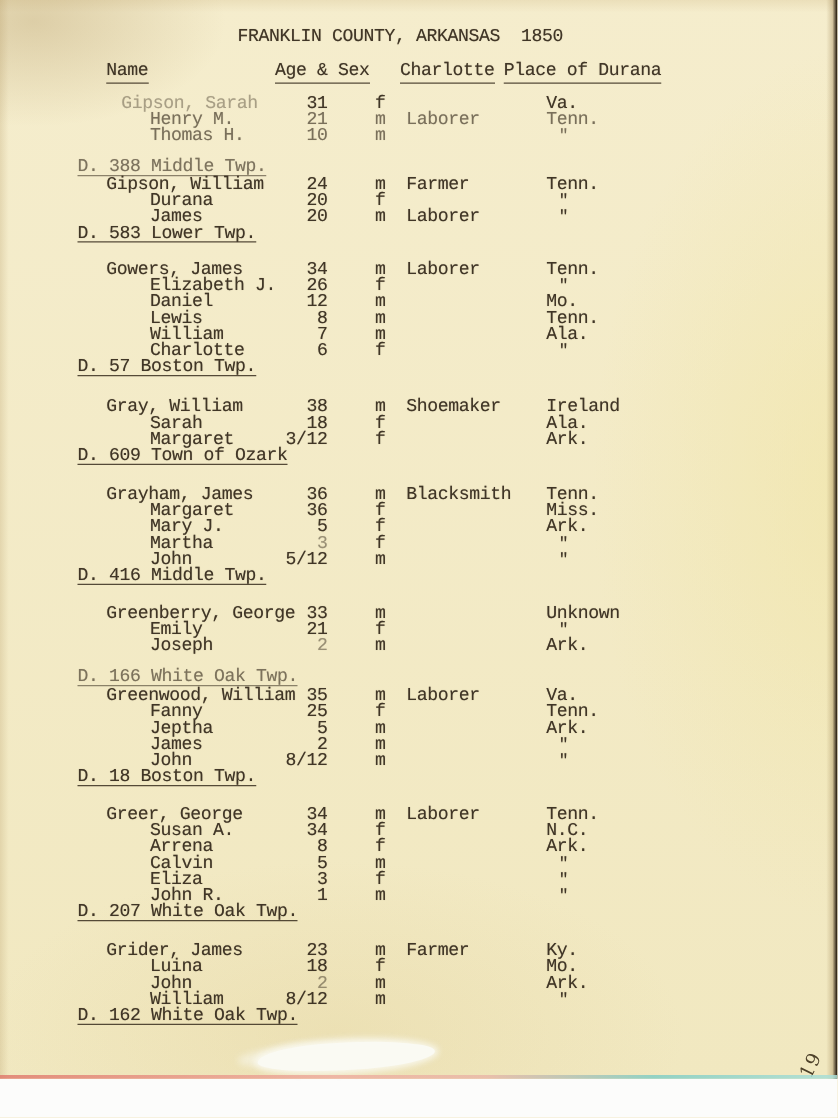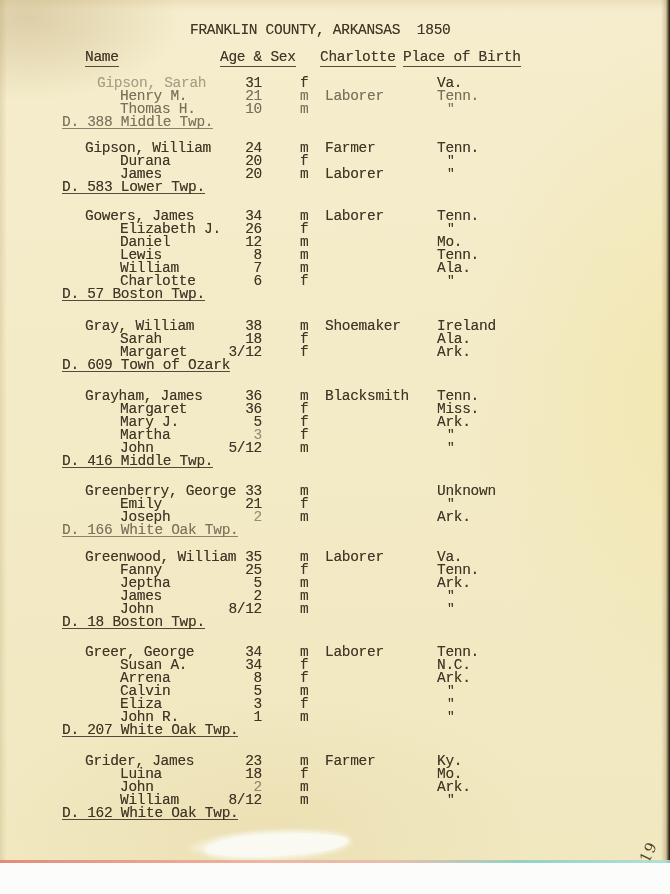--- a/index.html
+++ b/index.html
@@ -57,21 +57,21 @@
   .township {
     display: inline-block;
     height: 13px;
     border-bottom: 1.6px solid rgba(56,46,31,0.85);
     padding-bottom: 1px;
     white-space: pre;
   }
   .fade-name .cell-name { opacity: 0.42; margin-left: 12px; }
   .fade-row { opacity: 0.68; }
   .fade-age .cell-age { opacity: 0.5; }
-  .tw-fade { opacity: 0.66; }
+  .tw-fade { opacity: 0.66; margin-top: 12px; }
   .whiteout {
     position: absolute; left: 206px; top: 834px;
     width: 142px; height: 22px;
     background: #fafaf3;
     border-radius: 45% 55% 50% 50% / 60% 50% 55% 45%;
     transform: rotate(-3deg);
     box-shadow: 0 0 5px 3px rgba(250,250,243,0.85), -18px -2px 6px -2px rgba(250,250,243,0.55);
   }
   .page-num {
     position: absolute; left: 638px; top: 843px;
@@ -85,21 +85,21 @@
 </style>
 </head>
 <body>
 
 <div class="paper">
   <div class="page-title">FRANKLIN COUNTY, ARKANSAS  1850</div>
   <div id="headers">
       <span class="col-header" style="left: 85px;">Name</span>
       <span class="col-header" style="left: 220px;">Age &amp; Sex</span>
       <span class="col-header" style="left: 320px;">Charlotte</span>
-      <span class="col-header" style="left: 403px;">Place of Birth</span>
+      <span class="col-header" style="left: 403px;">Place of Durana</span>
     </div>
   <div id="groups">
       <div class="group" style="top: 75px;"><div class="row fade-name"><span class="cell-name">Gipson, Sarah</span><span class="cell-age">31</span><span class="cell-sex">f</span><span class="cell-birth">Va.</span></div><div class="row indent fade-row"><span class="cell-name">Henry M.</span><span class="cell-age">21</span><span class="cell-sex">m</span><span class="cell-occ">Laborer</span><span class="cell-birth">Tenn.</span></div><div class="row indent fade-row"><span class="cell-name">Thomas H.</span><span class="cell-age">10</span><span class="cell-sex">m</span><span class="cell-birth ditto">"</span></div><div class="township tw-fade">D. 388 Middle Twp.</div></div>
       <div class="group" style="top: 140px;"><div class="row"><span class="cell-name">Gipson, William</span><span class="cell-age">24</span><span class="cell-sex">m</span><span class="cell-occ">Farmer</span><span class="cell-birth">Tenn.</span></div><div class="row indent"><span class="cell-name">Durana</span><span class="cell-age">20</span><span class="cell-sex">f</span><span class="cell-birth ditto">"</span></div><div class="row indent"><span class="cell-name">James</span><span class="cell-age">20</span><span class="cell-sex">m</span><span class="cell-occ">Laborer</span><span class="cell-birth ditto">"</span></div><div class="township">D. 583 Lower Twp.</div></div>
       <div class="group" style="top: 208px;"><div class="row"><span class="cell-name">Gowers, James</span><span class="cell-age">34</span><span class="cell-sex">m</span><span class="cell-occ">Laborer</span><span class="cell-birth">Tenn.</span></div><div class="row indent"><span class="cell-name">Elizabeth J.</span><span class="cell-age">26</span><span class="cell-sex">f</span><span class="cell-birth ditto">"</span></div><div class="row indent"><span class="cell-name">Daniel</span><span class="cell-age">12</span><span class="cell-sex">m</span><span class="cell-birth">Mo.</span></div><div class="row indent"><span class="cell-name">Lewis</span><span class="cell-age">8</span><span class="cell-sex">m</span><span class="cell-birth">Tenn.</span></div><div class="row indent"><span class="cell-name">William</span><span class="cell-age">7</span><span class="cell-sex">m</span><span class="cell-birth">Ala.</span></div><div class="row indent"><span class="cell-name">Charlotte</span><span class="cell-age">6</span><span class="cell-sex">f</span><span class="cell-birth ditto">"</span></div><div class="township">D. 57 Boston Twp.</div></div>
       <div class="group" style="top: 318px;"><div class="row"><span class="cell-name">Gray, William</span><span class="cell-age">38</span><span class="cell-sex">m</span><span class="cell-occ">Shoemaker</span><span class="cell-birth">Ireland</span></div><div class="row indent"><span class="cell-name">Sarah</span><span class="cell-age">18</span><span class="cell-sex">f</span><span class="cell-birth">Ala.</span></div><div class="row indent"><span class="cell-name">Margaret</span><span class="cell-age">3/12</span><span class="cell-sex">f</span><span class="cell-birth">Ark.</span></div><div class="township">D. 609 Town of Ozark</div></div>
       <div class="group" style="top: 388px;"><div class="row"><span class="cell-name">Grayham, James</span><span class="cell-age">36</span><span class="cell-sex">m</span><span class="cell-occ">Blacksmith</span><span class="cell-birth">Tenn.</span></div><div class="row indent"><span class="cell-name">Margaret</span><span class="cell-age">36</span><span class="cell-sex">f</span><span class="cell-birth">Miss.</span></div><div class="row indent"><span class="cell-name">Mary J.</span><span class="cell-age">5</span><span class="cell-sex">f</span><span class="cell-birth">Ark.</span></div><div class="row indent fade-age"><span class="cell-name">Martha</span><span class="cell-age">3</span><span class="cell-sex">f</span><span class="cell-birth ditto">"</span></div><div class="row indent"><span class="cell-name">John</span><span class="cell-age">5/12</span><span class="cell-sex">m</span><span class="cell-birth ditto">"</span></div><div class="township">D. 416 Middle Twp.</div></div>
       <div class="group" style="top: 483px;"><div class="row"><span class="cell-name">Greenberry, George</span><span class="cell-age">33</span><span class="cell-sex">m</span><span class="cell-birth">Unknown</span></div><div class="row indent"><span class="cell-name">Emily</span><span class="cell-age">21</span><span class="cell-sex">f</span><span class="cell-birth ditto">"</span></div><div class="row indent fade-age"><span class="cell-name">Joseph</span><span class="cell-age">2</span><span class="cell-sex">m</span><span class="cell-birth">Ark.</span></div><div class="township tw-fade">D. 166 White Oak Twp.</div></div>
       <div class="group" style="top: 549px;"><div class="row"><span class="cell-name">Greenwood, William</span><span class="cell-age">35</span><span class="cell-sex">m</span><span class="cell-occ">Laborer</span><span class="cell-birth">Va.</span></div><div class="row indent"><span class="cell-name">Fanny</span><span class="cell-age">25</span><span class="cell-sex">f</span><span class="cell-birth">Tenn.</span></div><div class="row indent"><span class="cell-name">Jeptha</span><span class="cell-age">5</span><span class="cell-sex">m</span><span class="cell-birth">Ark.</span></div><div class="row indent"><span class="cell-name">James</span><span class="cell-age">2</span><span class="cell-sex">m</span><span class="cell-birth ditto">"</span></div><div class="row indent"><span class="cell-name">John</span><span class="cell-age">8/12</span><span class="cell-sex">m</span><span class="cell-birth ditto">"</span></div><div class="township">D. 18 Boston Twp.</div></div>
       <div class="group" style="top: 644px;"><div class="row"><span class="cell-name">Greer, George</span><span class="cell-age">34</span><span class="cell-sex">m</span><span class="cell-occ">Laborer</span><span class="cell-birth">Tenn.</span></div><div class="row indent"><span class="cell-name">Susan A.</span><span class="cell-age">34</span><span class="cell-sex">f</span><span class="cell-birth">N.C.</span></div><div class="row indent"><span class="cell-name">Arrena</span><span class="cell-age">8</span><span class="cell-sex">f</span><span class="cell-birth">Ark.</span></div><div class="row indent"><span class="cell-name">Calvin</span><span class="cell-age">5</span><span class="cell-sex">m</span><span class="cell-birth ditto">"</span></div><div class="row indent"><span class="cell-name">Eliza</span><span class="cell-age">3</span><span class="cell-sex">f</span><span class="cell-birth ditto">"</span></div><div class="row indent"><span class="cell-name">John R.</span><span class="cell-age">1</span><span class="cell-sex">m</span><span class="cell-birth ditto">"</span></div><div class="township">D. 207 White Oak Twp.</div></div>

